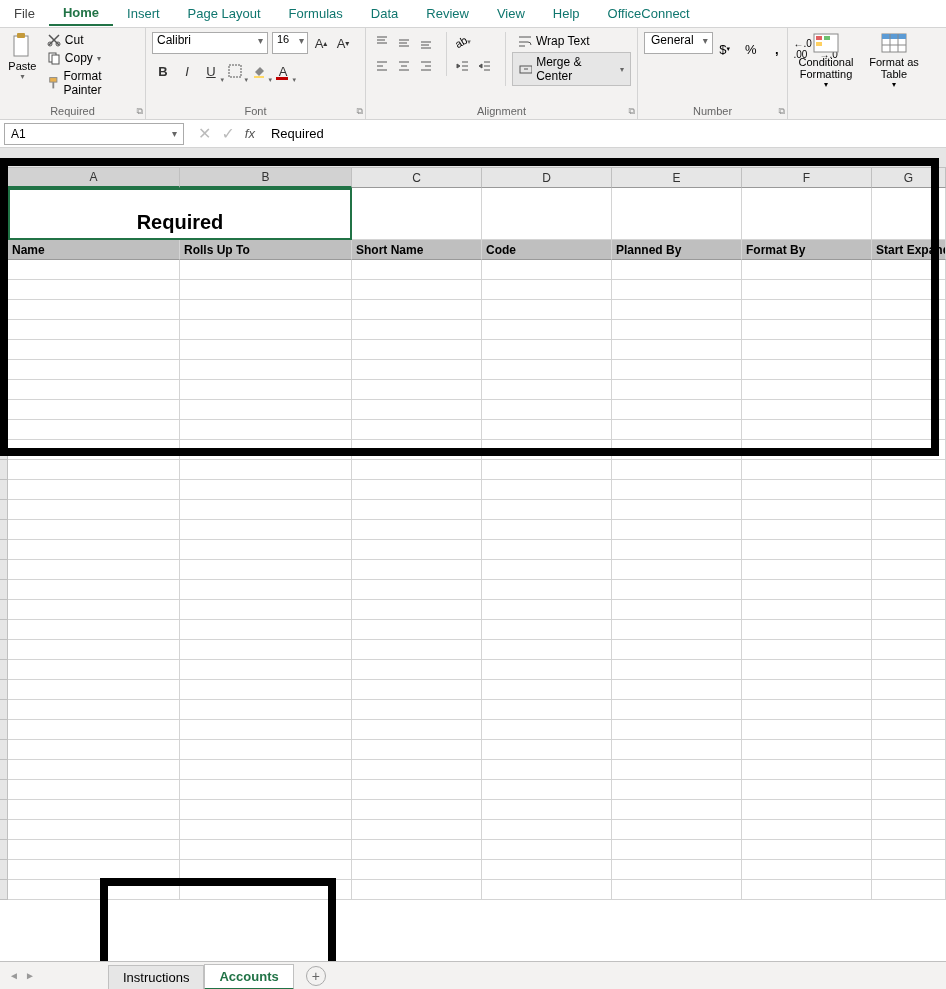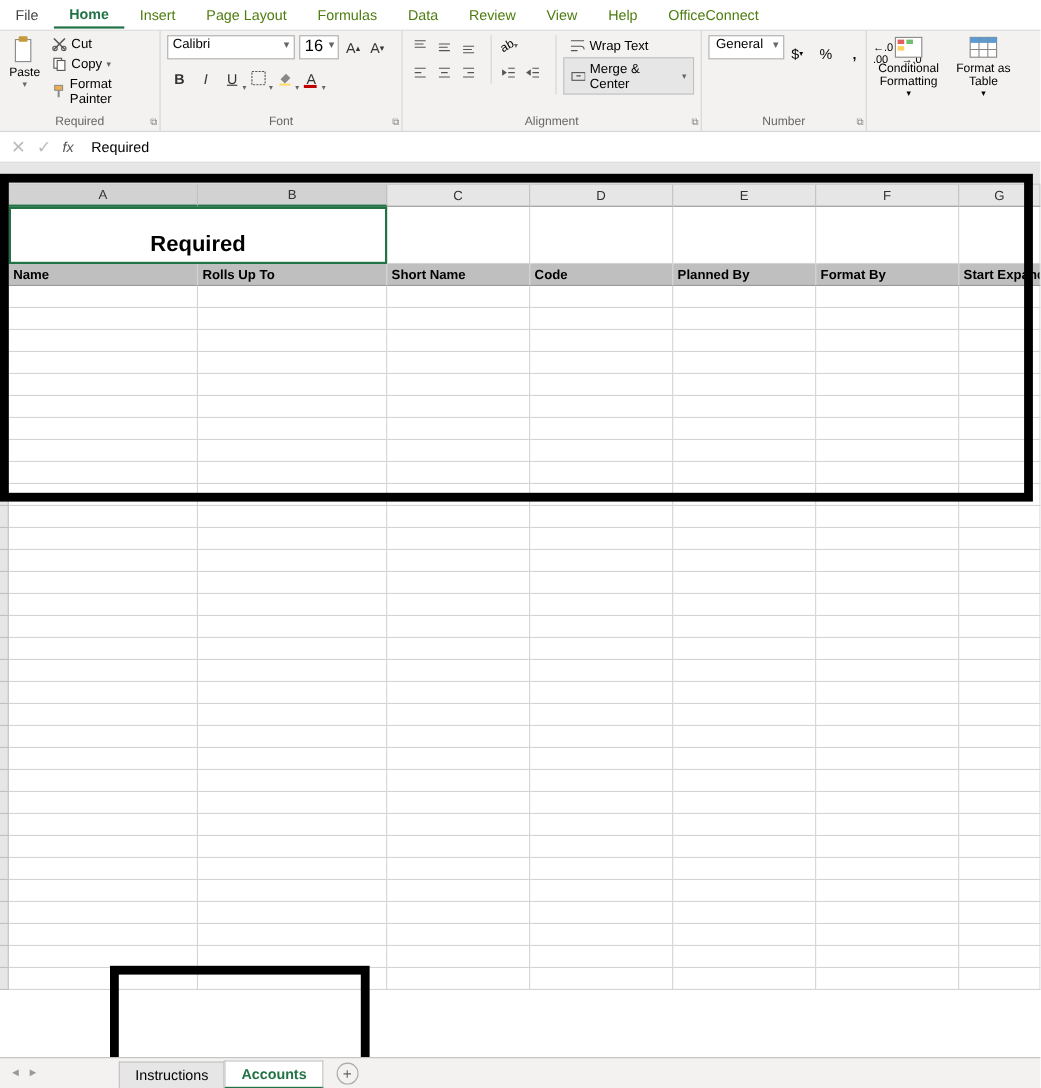--- a/index.html
+++ b/index.html
@@ -1,20 +1,20 @@
 <!DOCTYPE html>
 <html><head>
 <meta charset="utf-8">
 <style>
 * { box-sizing: border-box; margin: 0; padding: 0; font-family: "Segoe UI", Arial, sans-serif; }
 body { background: #fff; width: 946px; height: 989px; overflow: hidden; position: relative; }
 
 
 .tabs { display: flex; align-items: center; height: 28px; background: #fff; border-bottom: 1px solid #d4d4d4; padding-left: 0; }
-.tab { padding: 4px 14px; font-size: 13px; color: #4d7c0f; cursor: pointer; }
+.tab { padding: 4px 14px; font-size: 13px; color: #0f766e; cursor: pointer; }
 .tab.active { color: #217346; border-bottom: 2px solid #217346; font-weight: 600; }
 .tab.file { color: #444; }
 
 
 .ribbon { display: flex; height: 92px; background: #f3f2f1; border-bottom: 1px solid #d4d4d4; }
 .group { border-right: 1px solid #d4d4d4; display: flex; flex-direction: column; justify-content: space-between; padding: 4px 6px 2px 6px; position: relative; }
 .group-label { font-size: 11px; color: #666; text-align: center; margin-top: 2px; }
 .group-launcher { position: absolute; right: 2px; bottom: 2px; font-size: 9px; color: #888; cursor: pointer; }
 .group-body { display: flex; align-items: flex-start; gap: 4px; height: 66px; }
 
@@ -23,21 +23,21 @@
 .clipboard-paste svg { width: 24px; height: 28px; }
 .clipboard-paste span { font-size: 11px; }
 .clipboard-rows { display: flex; flex-direction: column; gap: 2px; }
 .clipboard-row { display: flex; align-items: center; gap: 4px; font-size: 12px; cursor: pointer; padding: 1px 4px; }
 .clipboard-row svg { width: 14px; height: 14px; }
 
 
 .font-top { display: flex; align-items: center; gap: 4px; }
 .font-combo { width: 116px; height: 22px; border: 1px solid #ababab; background: #fff; font-size: 12px; padding: 0 18px 0 4px; position: relative; }
 .font-combo::after { content: "▾"; position: absolute; right: 4px; top: 2px; font-size: 10px; color: #666; }
-.size-combo { width: 36px; height: 22px; border: 1px solid #ababab; background: #fff; font-size: 15px; padding: 0 14px 0 4px; position: relative; }
+.size-combo { width: 36px; height: 22px; border: 1px solid #ababab; background: #fff; font-size: 11px; padding: 0 14px 0 4px; position: relative; }
 .size-combo::after { content: "▾"; position: absolute; right: 3px; top: 2px; font-size: 10px; color: #666; }
 .sizeup, .sizedn { width: 18px; height: 22px; display: flex; align-items: center; justify-content: center; font-size: 13px; color: #333; cursor: pointer; }
 .font-bottom { display: flex; align-items: center; gap: 2px; margin-top: 6px; }
 .fbtn { width: 22px; height: 22px; display: flex; align-items: center; justify-content: center; font-size: 13px; color: #333; cursor: pointer; position: relative; }
 .fbtn .dd { position: absolute; right: -2px; bottom: -2px; font-size: 7px; color: #666; }
 
 
 .align-col { display: flex; flex-direction: column; gap: 4px; }
 .align-row { display: flex; gap: 2px; }
 .abtn { width: 20px; height: 20px; display: flex; align-items: center; justify-content: center; cursor: pointer; }
@@ -356,20 +356,23 @@
           </svg>
         <span>Format as Table</span>
           <span style="font-size:8px;">▾</span>
       </div>
     </div>
     <div class="group-label">&nbsp;</div>
   </div>
 </div>
 
 <div class="formula-bar">
+  <div class="name-box">
+      <span>A1</span>
+    </div>
   <div class="fx-controls">
     <span style="color:#bbb;">✕</span>
     <span style="color:#bbb;">✓</span>
     <span class="fx">fx</span>
   </div>
   <input class="formula-input" value="Required" style="">
 </div>
 
 <div class="spacer-row"></div>
 

